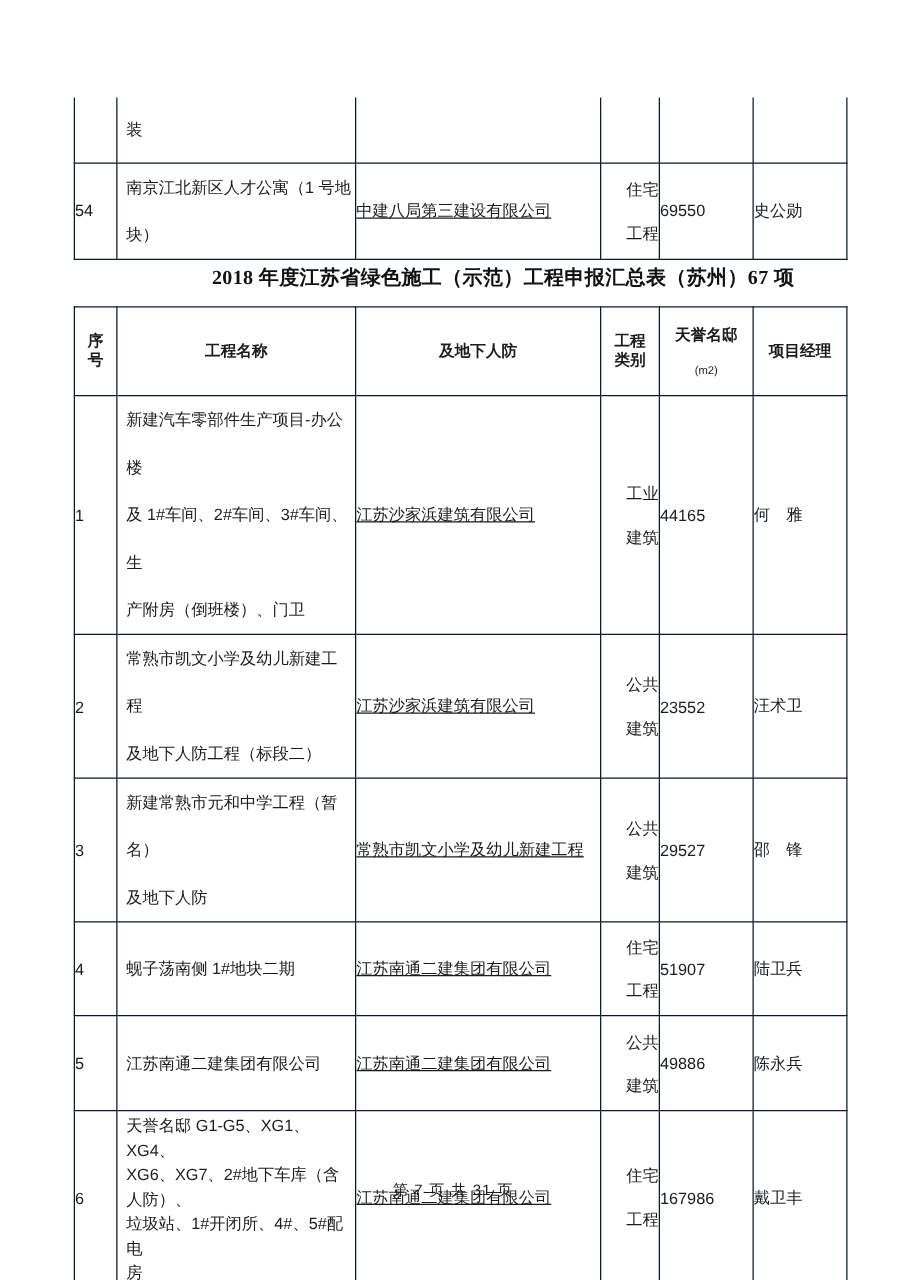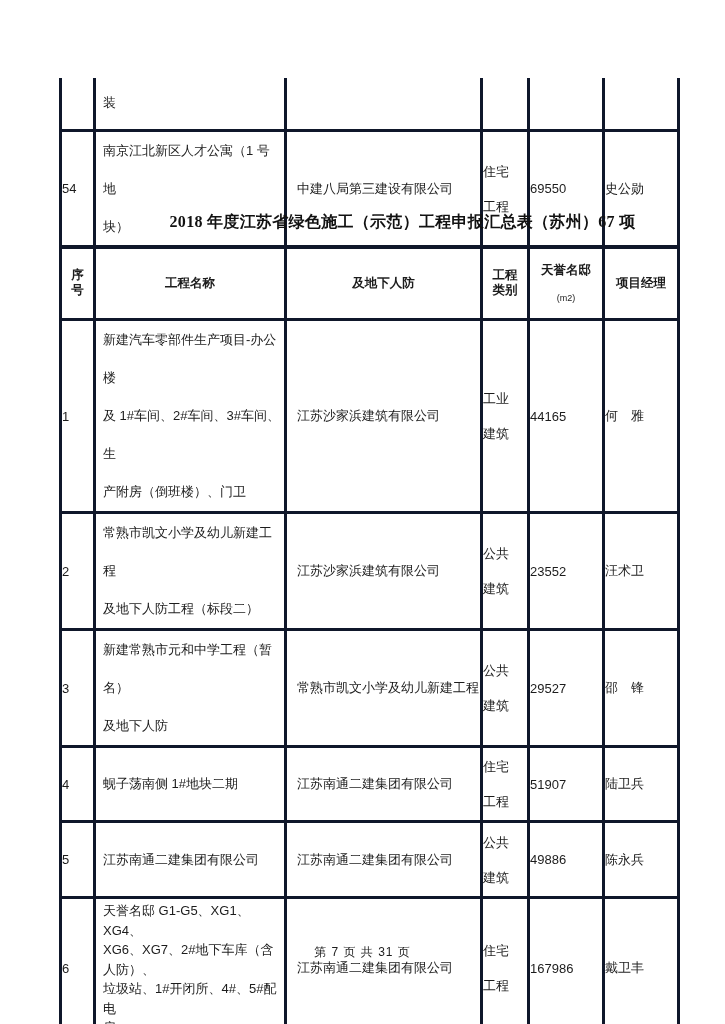--- a/index.html
+++ b/index.html
@@ -16,43 +16,43 @@
 
   
   table.doc-table {
     position: absolute;
     left: 59px;
     width: 618px;
     border-collapse: collapse;
     table-layout: fixed;
   }
   .doc-table td, .doc-table th {
-    border: 3px solid #0f172a;
+    border: 1px solid #0f172a;
     font-size: 13px;
     font-weight: normal;
     vertical-align: middle;
     overflow: hidden;
   }
   col.c0 { width: 34px; }
   col.c1 { width: 191px; }
   col.c2 { width: 196px; }
   col.c3 { width: 47px; }
   col.c4 { width: 75px; }
   col.c5 { width: 75px; }
 
   .c-seq, .c-area, .c-manager { text-align: left; }
   .c-name {
     text-align: left;
     padding: 0 2px 0 7px;
     white-space: pre-line;
     line-height: 38px;
   }
   .c-name.tight { line-height: 19.5px; padding-top: 2px; }
-  .c-company { text-align: left; padding-left: 10px; white-space: pre-line; }
-  .c-type { text-align: left; white-space: pre-line; line-height: 35px; margin-left: 44px; }
+  .c-company { text-align: left; white-space: pre-line; text-decoration: underline; }
+  .c-type { text-align: right; white-space: pre-line; line-height: 35px; margin-left: 44px; }
 
   
   .top-table { top: 78px; }
   .top-table tr:nth-child(1) { height: 52px; }
   .top-table tr:nth-child(1) td { border-top: none; }
   .top-table tr:nth-child(2) { height: 76px; }
 
   
   .main-table { top: 245px; }
   .main-table thead tr { height: 42px; }

